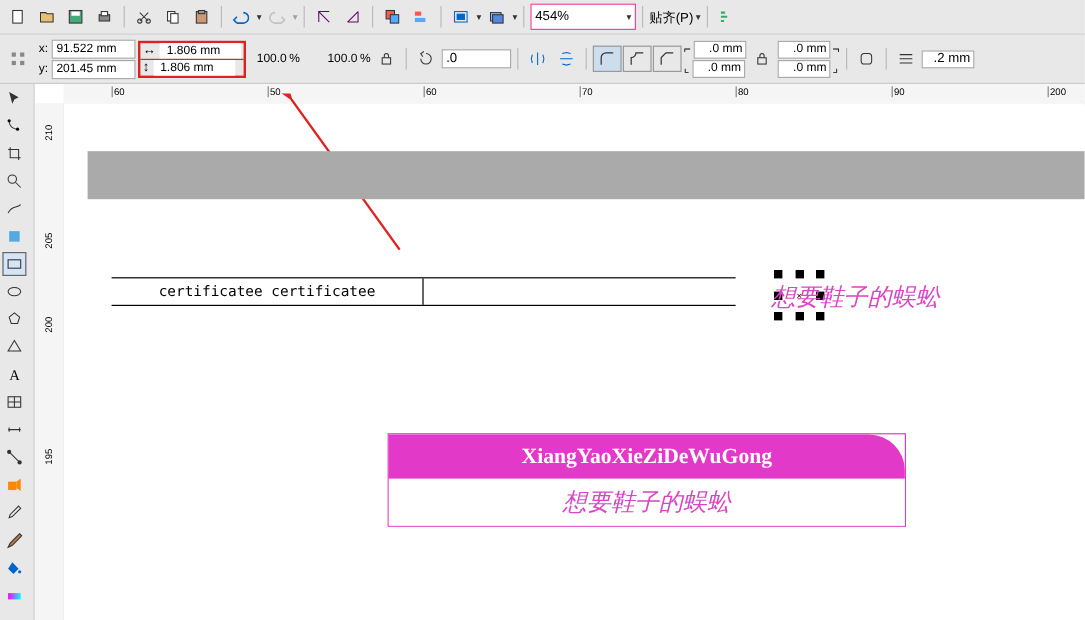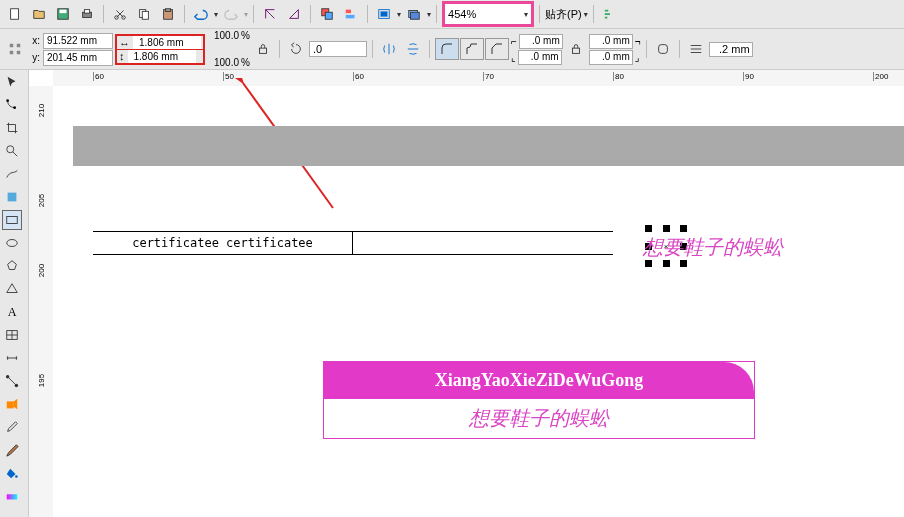--- a/index.html
+++ b/index.html
@@ -1,30 +1,30 @@
 <!DOCTYPE html>
 <html><head>
 <meta charset="utf-8">
 <style>
 body{margin:0;font-family:Arial,sans-serif;font-size:11px;background:#f0f0f0;overflow:hidden;width:904px;height:517px}
 .toolbar{background:#e8e8e8;border-bottom:1px solid #ccc;display:flex;align-items:center;padding:2px 4px;gap:2px}
 .toolbar1{height:24px}
 .toolbar2{height:32px;padding:4px}
 .tbtn{width:20px;height:20px;display:flex;align-items:center;justify-content:center;cursor:pointer;border:1px solid transparent}
 .sep{width:1px;height:18px;background:#bbb;margin:0 3px}
-.dropdown{border:3px solid #ec4899;background:#fff;height:18px;padding:1px 3px;display:flex;align-items:center;gap:4px}
+.dropdown{border:1px solid #ec4899;background:#fff;height:18px;padding:1px 3px;display:flex;align-items:center;gap:4px}
 .chev{font-size:8px;color:#333}
 .coord-group{display:flex;flex-direction:column;gap:1px;font-size:10px}
 .coord-row{display:flex;align-items:center;gap:3px}
 .coord-label{width:12px;text-align:right}
 .coord-val{border:1px solid #aaa;background:#fff;padding:0 3px;width:62px;height:14px;display:flex;align-items:center}
 .dim-box{border:2px solid #d22;padding:0;display:flex;flex-direction:column}
 .dim-row{display:flex;align-items:center;gap:3px;padding:0 2px}
 .dim-val{border:none;background:#fff;padding:0 6px;width:56px;height:13px;display:flex;align-items:center;font-size:10px}
-.pct-group{display:flex;flex-direction:column;gap:16px}
+.pct-group{display:flex;flex-direction:row;gap:16px}
 .pct-row{display:flex;align-items:center;gap:2px;font-size:10px}
 .pct-val{width:32px;text-align:right}
 .mm-group{display:flex;flex-direction:column;gap:1px;font-size:10px}
 .mm-row{display:flex;align-items:center;gap:2px}
 .mm-val{border:1px solid #aaa;background:#fff;padding:0 2px;width:38px;height:13px;text-align:right}
 .main{display:flex;height:calc(517px - 60px);position:relative}
 .sidebar{width:24px;background:#e8e8e8;border-right:1px solid #ccc;display:flex;flex-direction:column;padding:2px;gap:3px}
 .stool{width:18px;height:18px;display:flex;align-items:center;justify-content:center;cursor:pointer;border:1px solid transparent}
 .stool.active{border:1px solid #666;background:#d5e5f5}
 .canvas-area{flex:1;position:relative;background:#fff;overflow:hidden}

